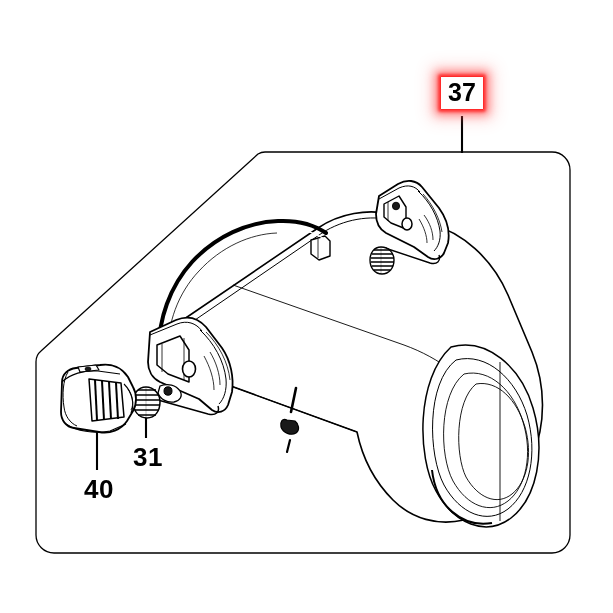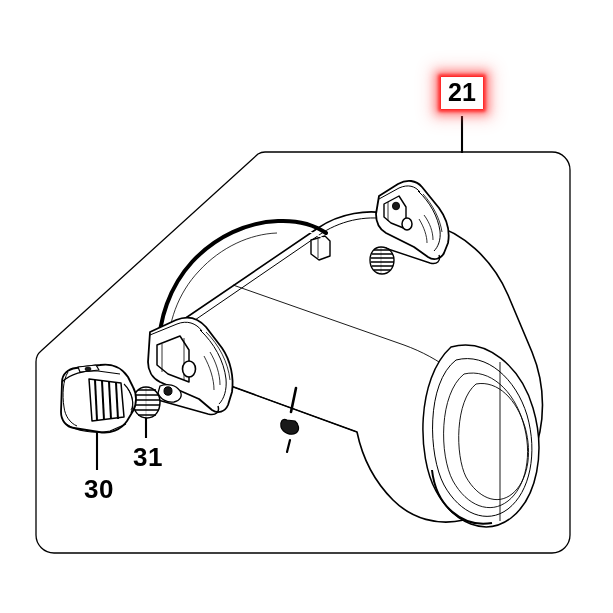--- a/index.html
+++ b/index.html
@@ -263,19 +263,19 @@
       <path d="M124,384 C132,392 135,404 131,413" fill="none" stroke="#000000" stroke-width="1.1"></path>
       <path d="M128,389 C133,396 134,404 131,410" fill="none" stroke="#000000" stroke-width="0.8"></path>
 
       <path d="M68,372 C63,380 62,395 64,407 C65,416 70,423 77,426" fill="none" stroke="#000000" stroke-width="1.0"></path>
 
       <path d="M66,424 C76,431 94,434 110,431 L126,424" fill="none" stroke="#000000" stroke-width="1.1"></path>
     </g>
 
   </svg>
 
-  <div class="callout callout-boxed" style="left:440px; top:76px;">21</div>
-
-  <div class="callout callout-plain" style="left:84px; top:476px;">30</div>
+  <div class="callout callout-boxed" style="left:440px; top:76px;">37</div>
+
+  <div class="callout callout-plain" style="left:84px; top:476px;">40</div>
 
   <div class="callout callout-plain" style="left:133px; top:444px;">31</div>
 
 </div>
 
 </body></html>

